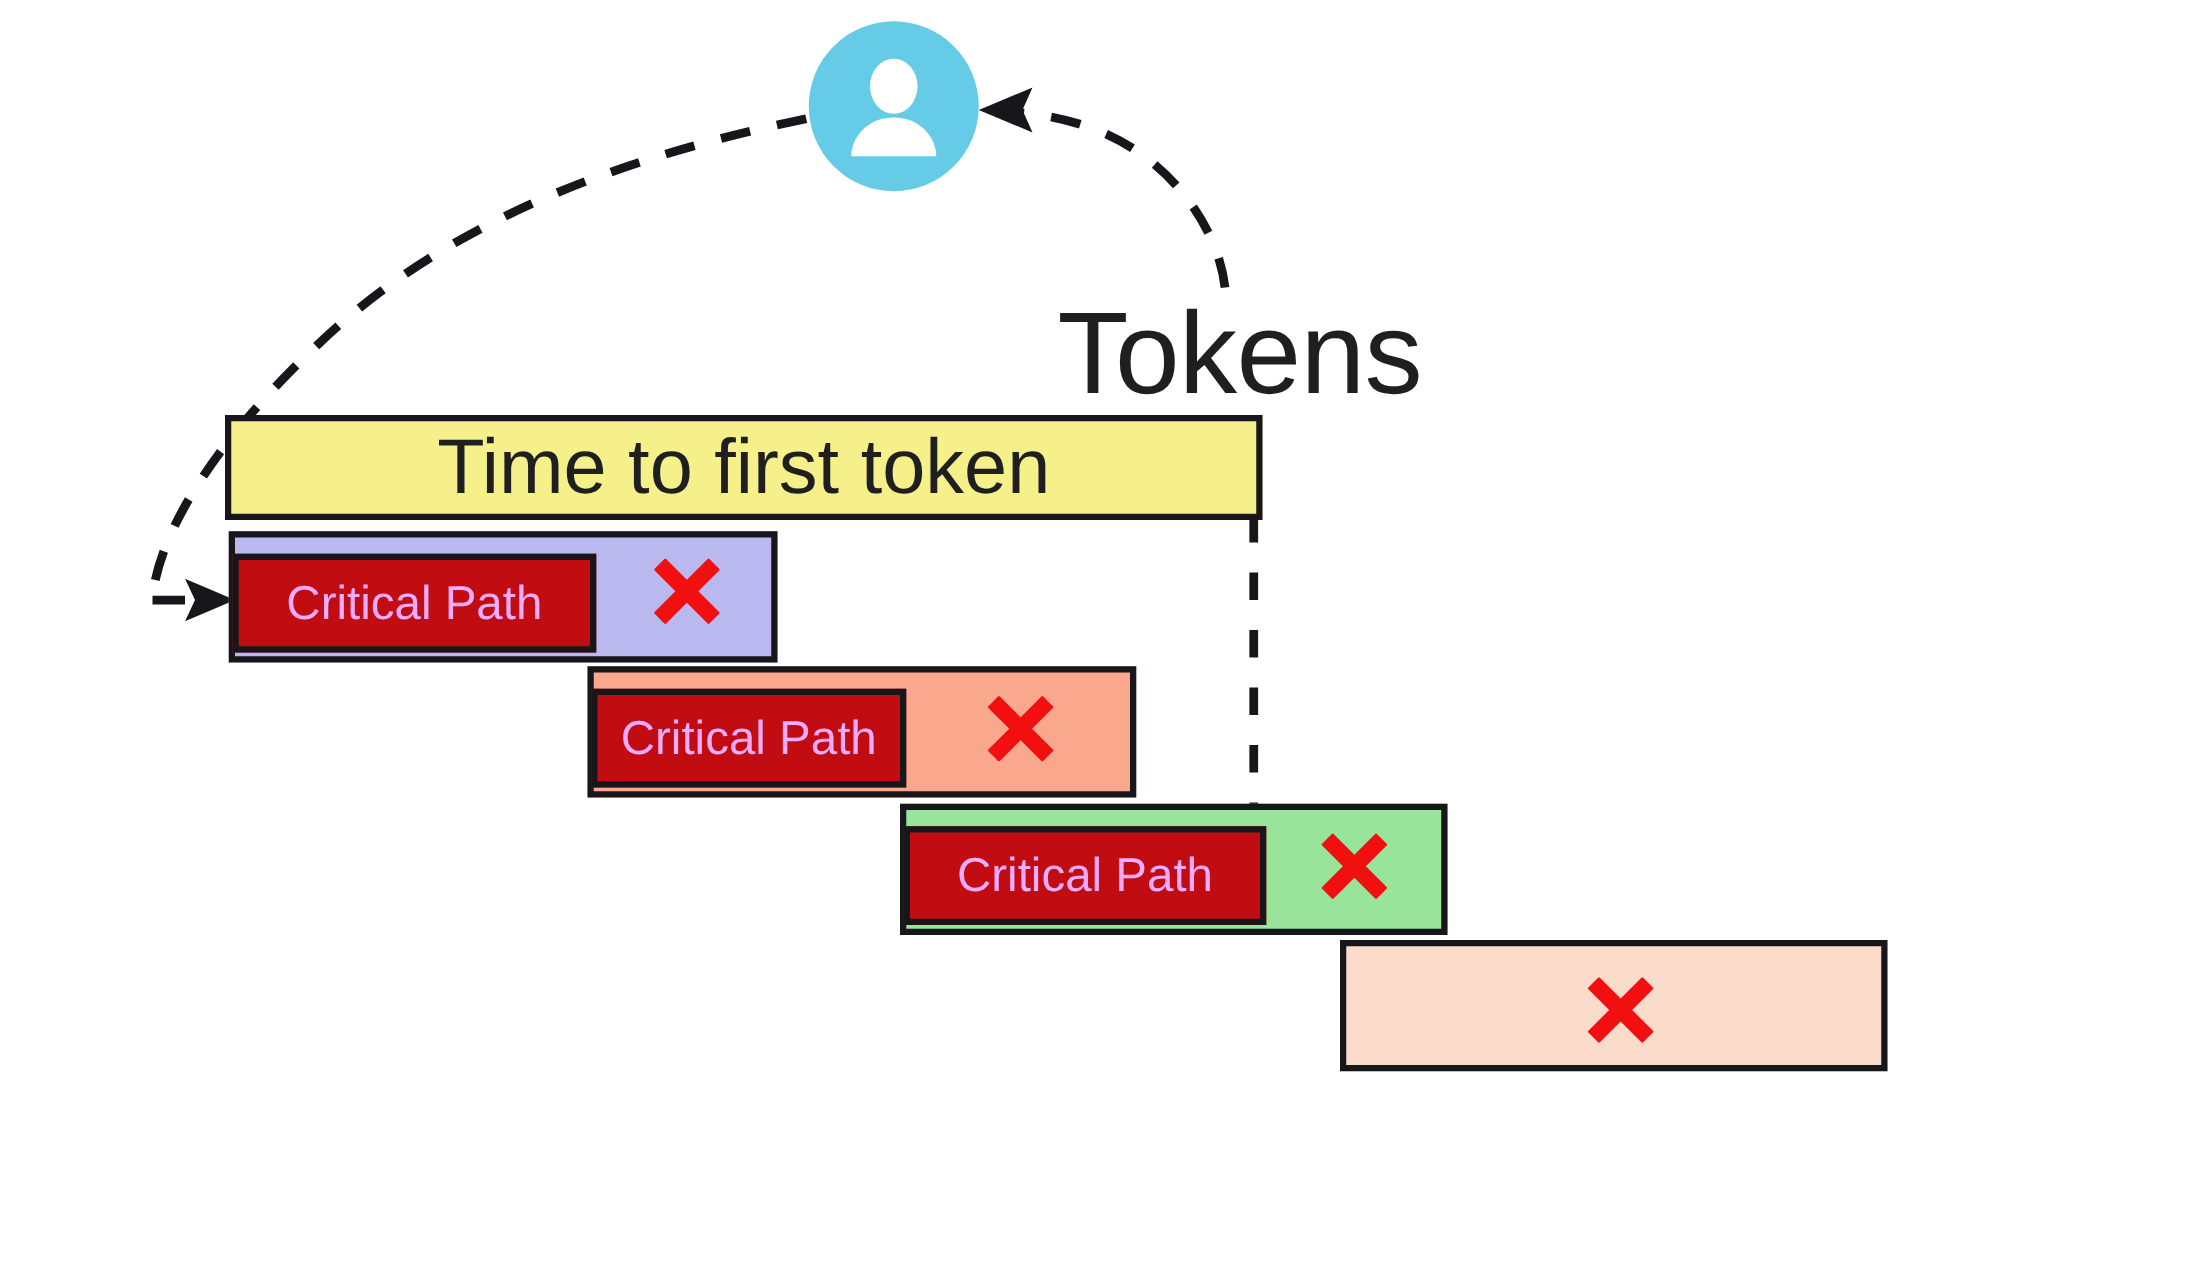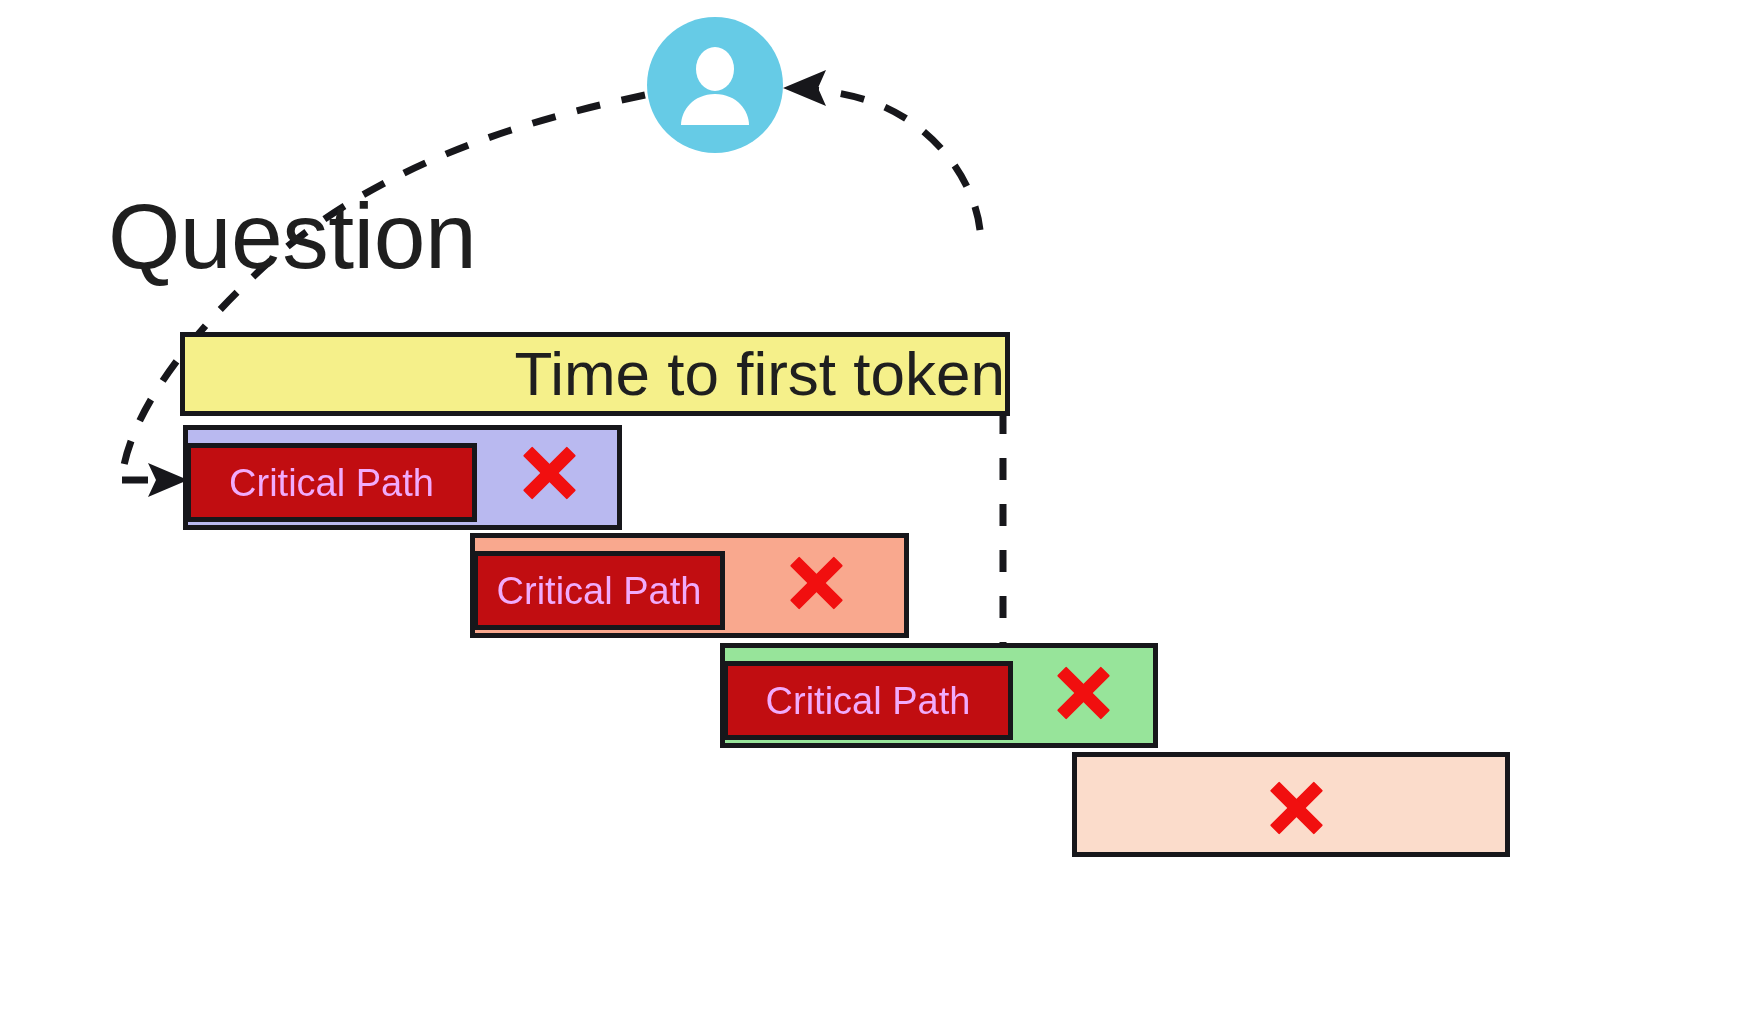--- a/index.html
+++ b/index.html
@@ -62,21 +62,21 @@
     position: absolute;
     box-sizing: border-box;
     border: 5px solid #17171b;
   }
   .bar-label {
     position: absolute;
     left: 0;
     right: 0;
     top: 50%;
     transform: translateY(-50%);
-    text-align: right;
+    text-align: center;
     font-family: "Liberation Sans", sans-serif;
     color: #1f1f1f;
     white-space: nowrap;
   }
   #bar-ttft .bar-label {
     font-size: 62px;
     line-height: 1;
   }
 
   
@@ -136,21 +136,21 @@
     <path d="M 1003 412 L 1003 648" fill="none" stroke="#17171b" stroke-width="7" stroke-dasharray="22 24" stroke-linecap="butt"></path>
   </svg>
 
   <div class="avatar">
     <svg width="92" height="92" viewBox="0 0 92 92" xmlns="http://www.w3.org/2000/svg">
       <ellipse cx="46" cy="30" rx="19" ry="22" fill="#ffffff"></ellipse>
       <path d="M 46 55 C 24 55 12 72 12 86 L 80 86 C 80 72 68 55 46 55 Z" fill="#ffffff"></path>
     </svg>
   </div>
 
-  <div class="big-label" id="label-question">Question</div>
+  <div class="big-label" id="label-tokens">Tokens</div>
 
   <div class="bar" id="bar-ttft" style="left:180px; top:332px; width:830px; height:84px; background:#f5f08a;">
     <div class="bar-label">Time to first token</div>
   </div>
 
   <div class="bar" id="bar-row-1" style="left:183px; top:425px; width:439px; height:105px; background:#b9b9f0;">
     <div class="crit" style="left:-2px; top:13px; width:291px; height:79px;">
       <span>Critical Path</span>
     </div>
     <div class="xmark" style="left:330px; top:12px;"></div>

